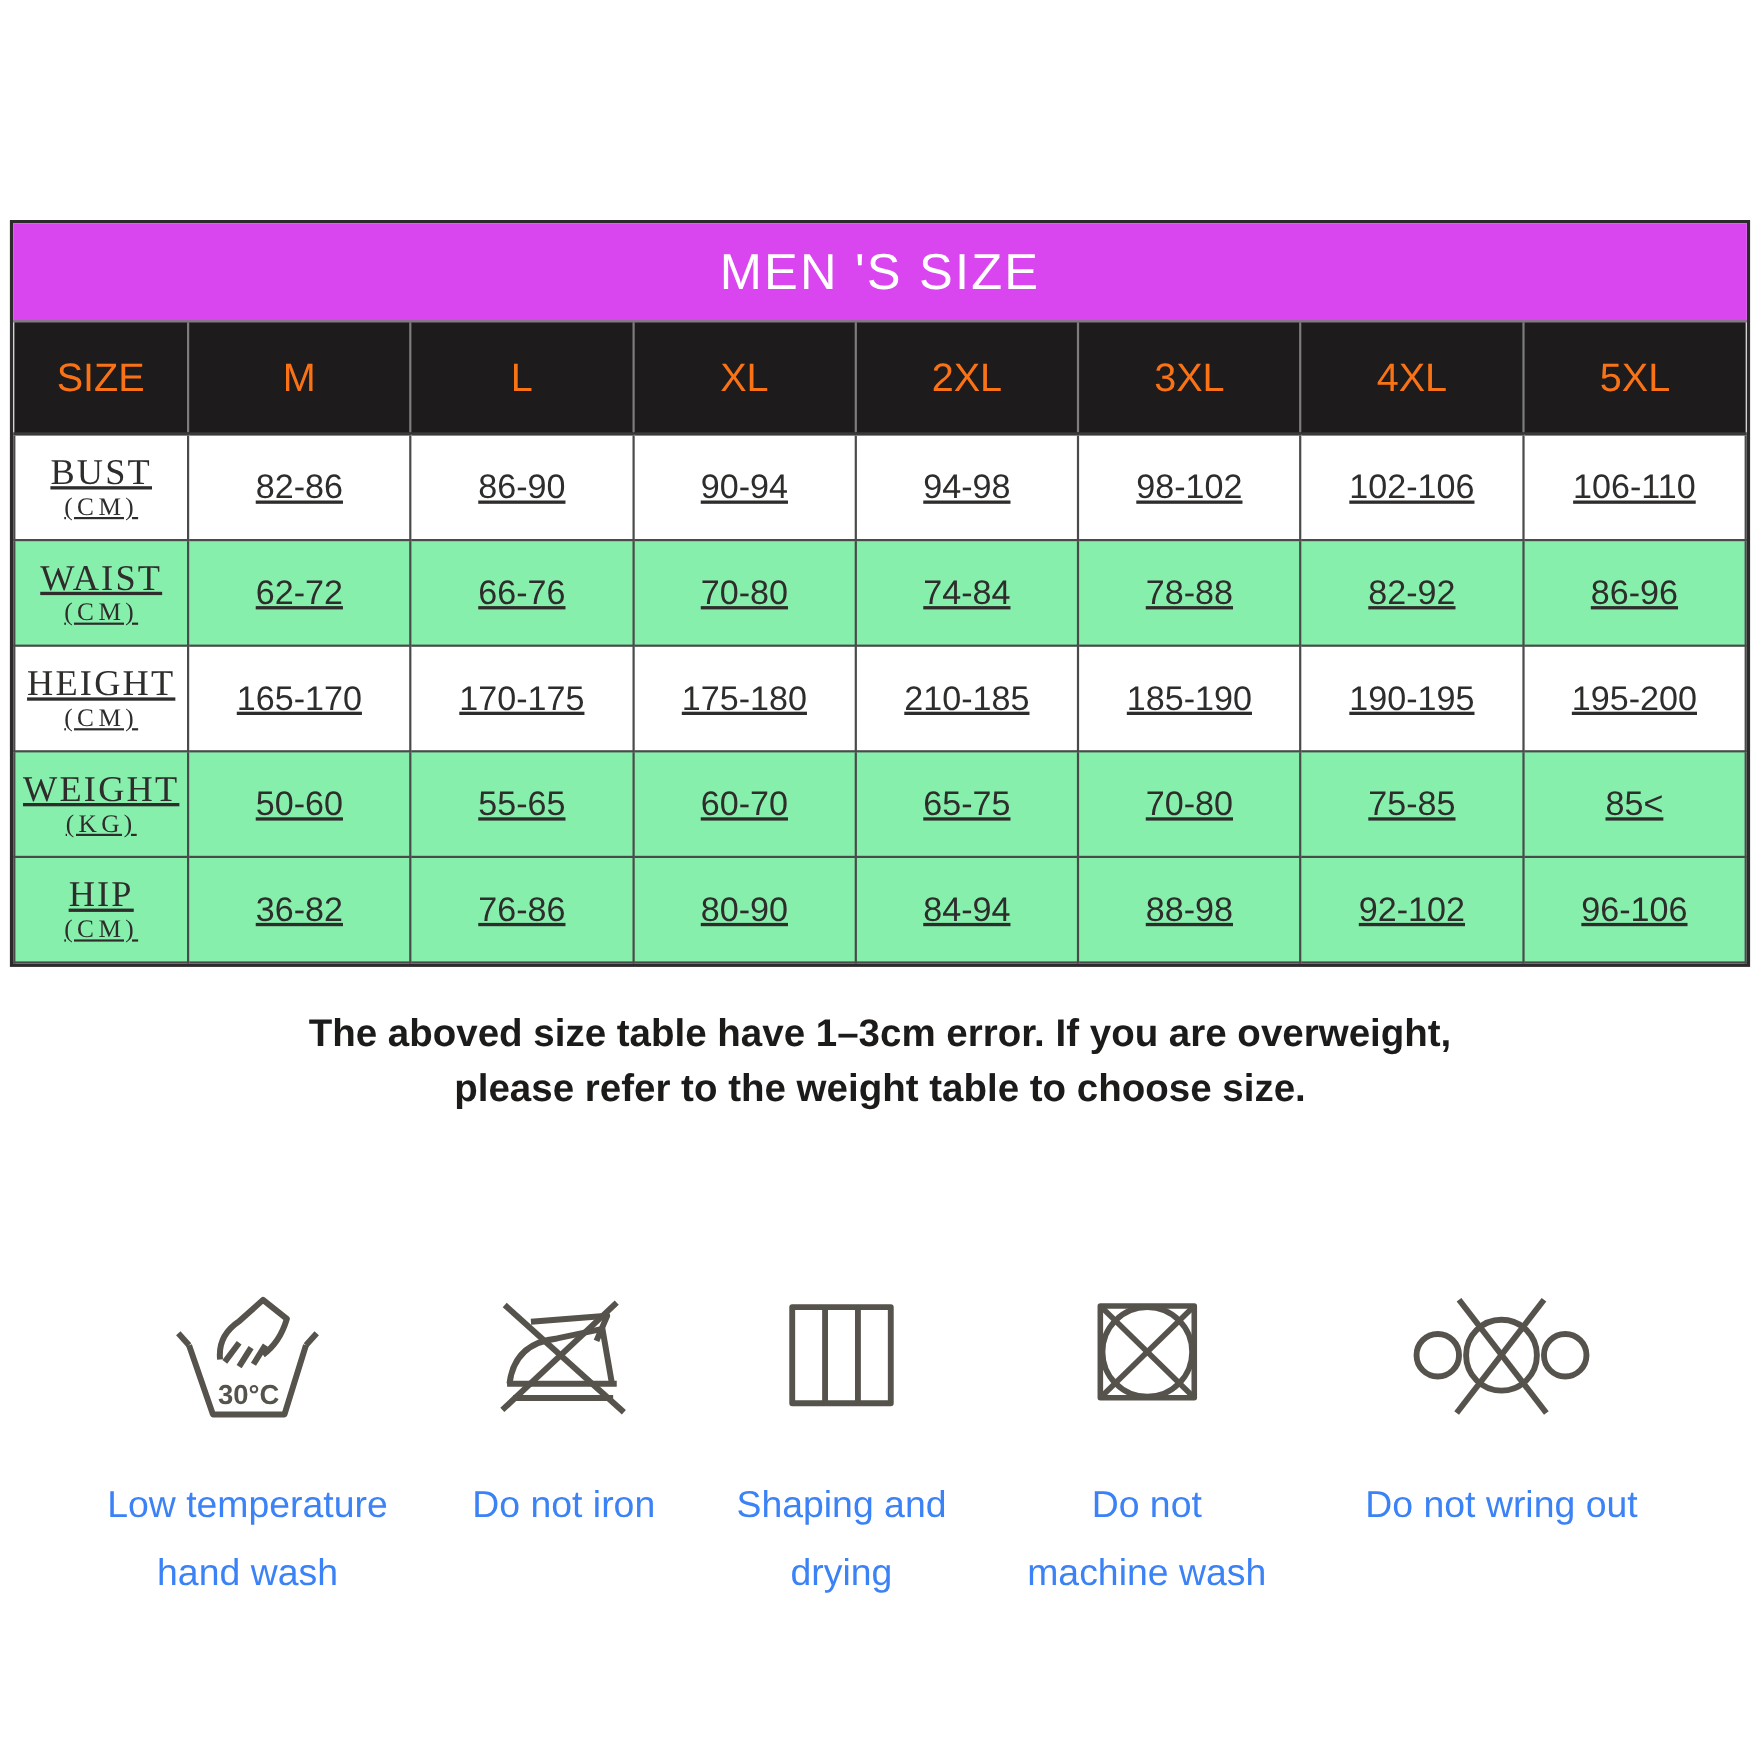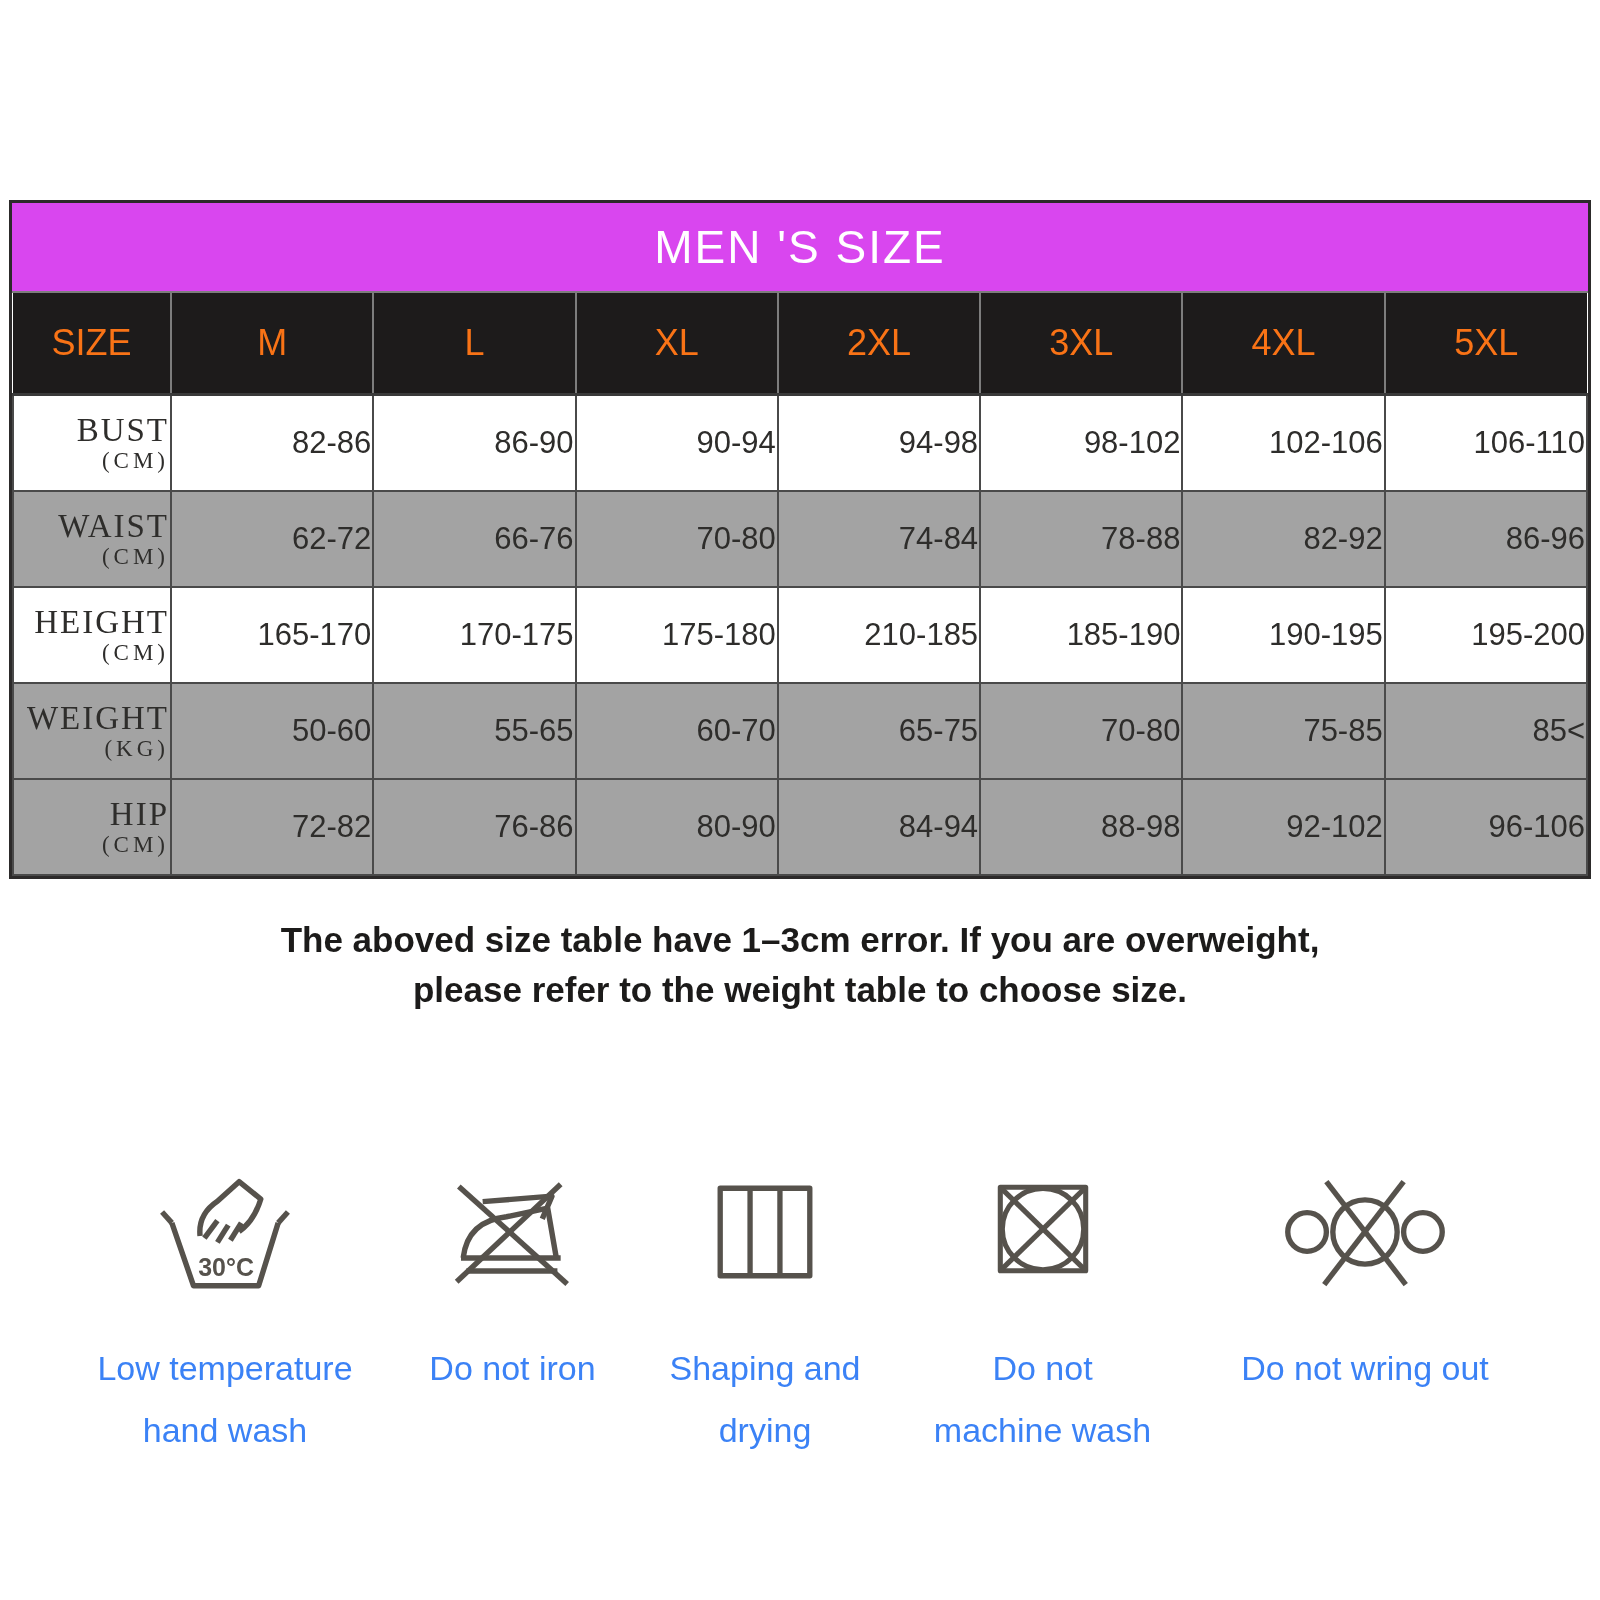--- a/index.html
+++ b/index.html
@@ -37,25 +37,26 @@
     height:98px;
     font-size:36px;
     font-weight:normal;
     border-left:2px solid #7d7d7d;
     border-bottom:3px solid #3a3a3a;
   }
   thead th:first-child { border-left:none; }
   tbody th, tbody td {
     border:2px solid #4a4a4a;
     height:92px;
-    text-align:right;
+    text-align:center;
     vertical-align:middle;
     background:#ffffff;
-  }
-  tbody tr.shade th, tbody tr.shade td { background:#a3a3a3; }
+    text-decoration:underline;
+  }
+  tbody tr.shade th, tbody tr.shade td { background:#86efac; }
   tbody td {
     font-size:31px;
     color:#2e2d2b;
     font-weight:normal;
   }
   .row-label {
     font-family:"Liberation Serif", serif;
     font-weight:normal;
     color:#2e2d2b;
   }
@@ -192,21 +193,21 @@
         <td>65-75</td>
         <td>70-80</td>
         <td>75-85</td>
         <td>85&lt;</td>
       </tr>
       <tr class="shade">
         <th class="row-label">
           <div class="nm">HIP</div>
           <div class="un">(CM)</div>
         </th>
-        <td>72-82</td>
+        <td>36-82</td>
         <td>76-86</td>
         <td>80-90</td>
         <td>84-94</td>
         <td>88-98</td>
         <td>92-102</td>
         <td>96-106</td>
       </tr>
     </tbody>
   </table>
 </div>

